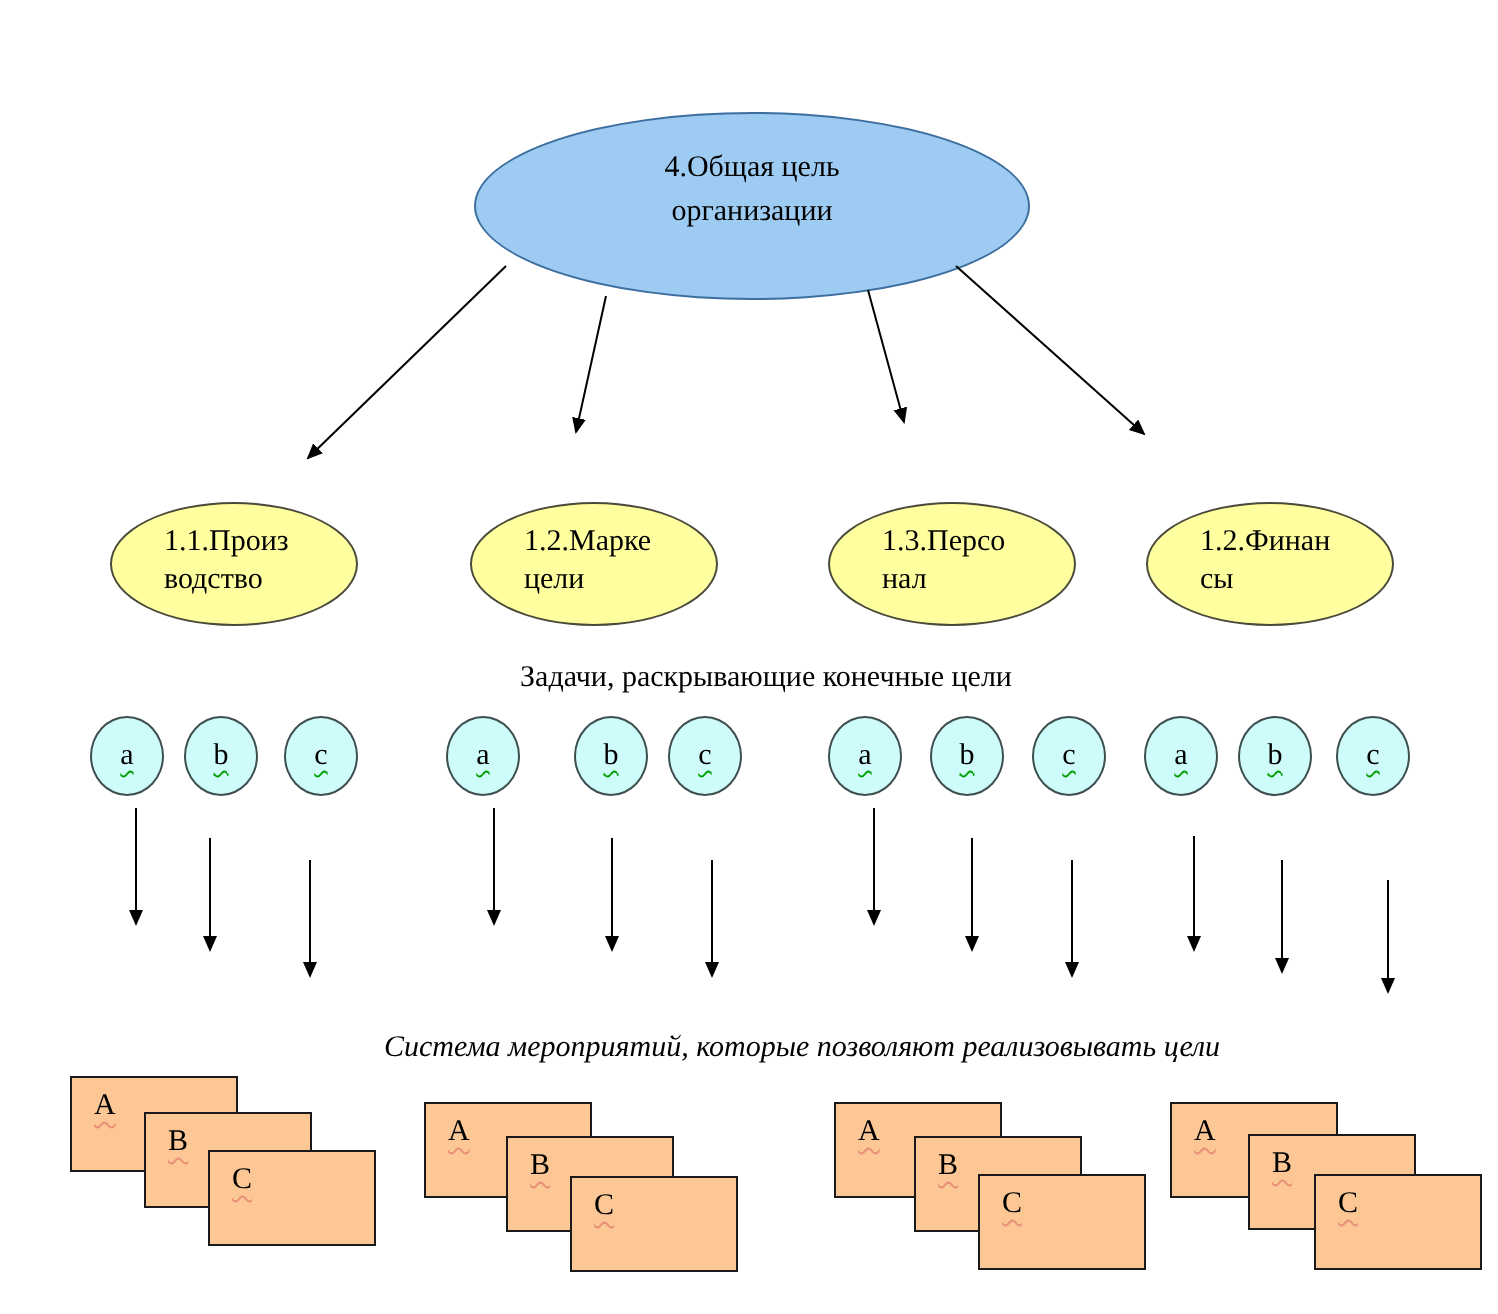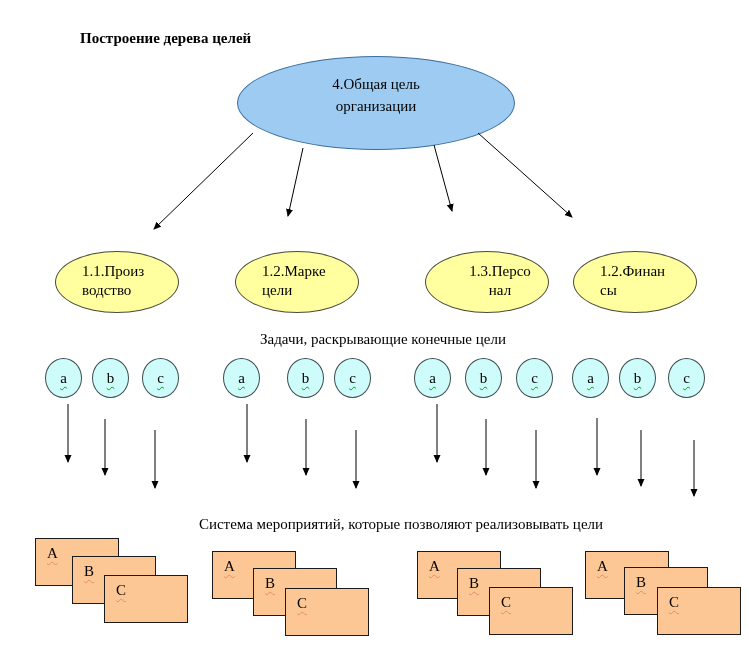--- a/index.html
+++ b/index.html
@@ -54,45 +54,44 @@
     text-underline-offset:3px;
   }
   #arrow-layer{position:absolute;left:0;top:0;pointer-events:none;}
   #arrow-layer line{stroke:#000;stroke-width:1;}
 </style>
 </head>
 <body>
 
 <div id="canvas">
 
-  <div id="title" class="abs">Построение дерева целей</div>
 
   <div id="root-ellipse" class="abs">
     <div class="pad">
       <div class="ln">4.Общая цель</div>
       <div class="ln">организации</div>
     </div>
   </div>
 
   <div class="abs center-label" style="left:383px;top:331px;">Задачи, раскрывающие конечные цели</div>
-  <div class="abs center-label" style="left:401px;top:516px;">Система мероприятий, которые позволяют реализовывать цели</div>
+  <div class="abs center-label" style="left:401px;top:516px;font-style:italic;">Система мероприятий, которые позволяют реализовывать цели</div>
 
   <div class="abs sub-ellipse" style="left:55px;top:251px;">
     <div class="txt">
       <div>1.1.Произ</div>
       <div>водство</div>
     </div>
   </div>
   <div class="abs sub-ellipse" style="left:235px;top:251px;">
     <div class="txt">
       <div>1.2.Марке</div>
       <div>цели</div>
     </div>
   </div>
-  <div class="abs sub-ellipse" style="left:425px;top:251px;text-align:center;">
+  <div class="abs sub-ellipse" style="left:414px;top:251px;">
     <div class="txt">
       <div>1.3.Персо</div>
       <div>нал</div>
     </div>
   </div>
   <div class="abs sub-ellipse" style="left:573px;top:251px;">
     <div class="txt">
       <div>1.2.Финан</div>
       <div>сы</div>
     </div>

